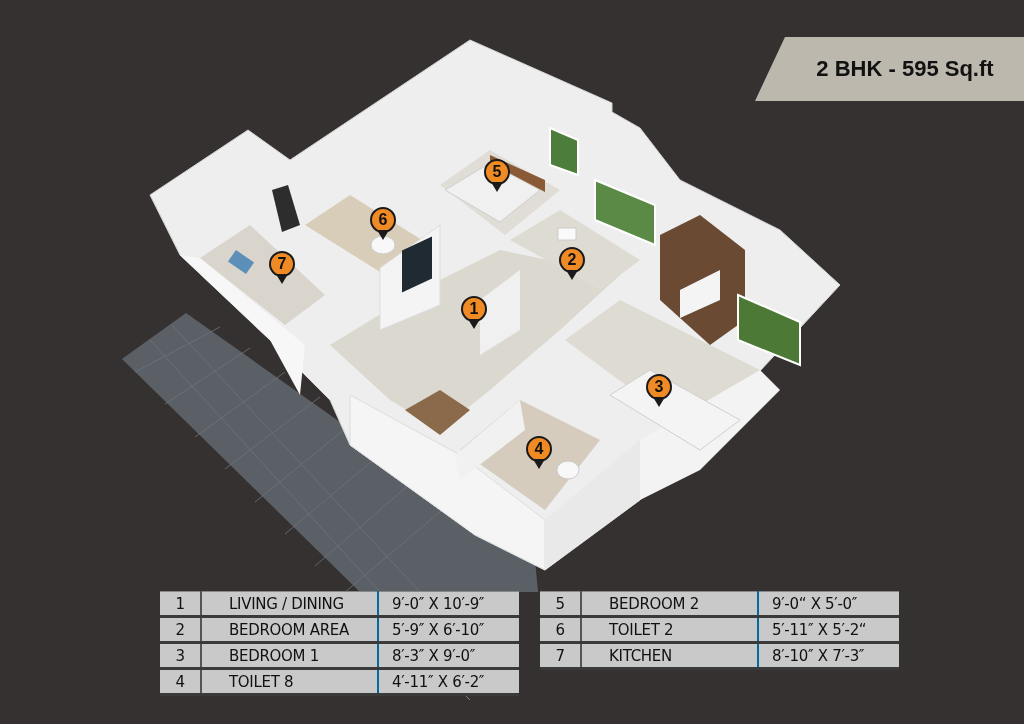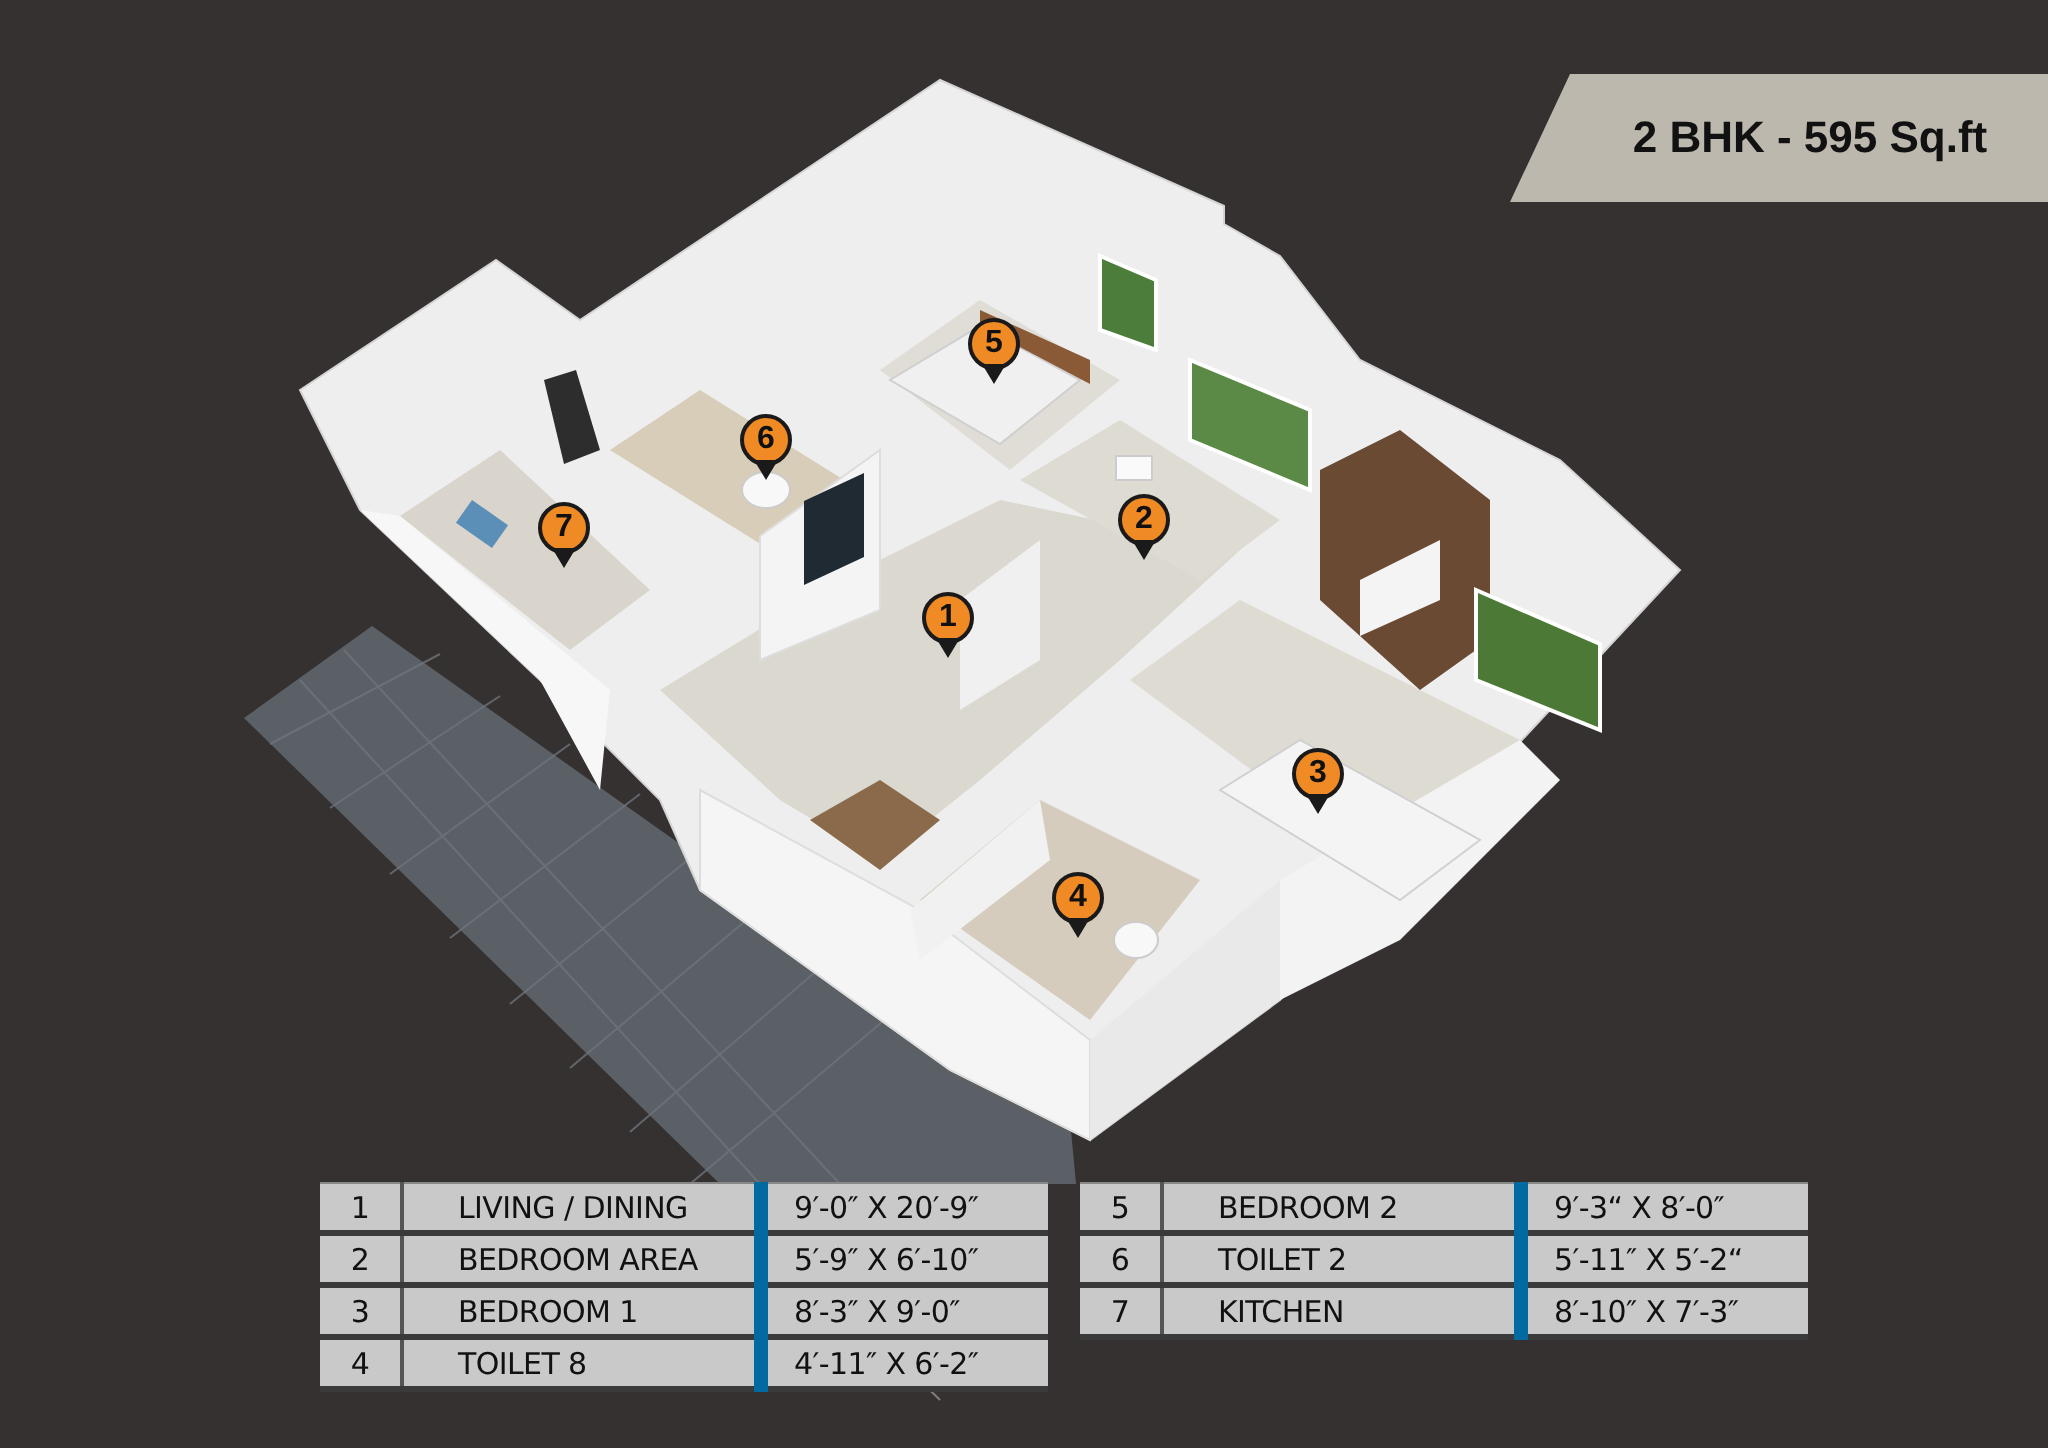--- a/index.html
+++ b/index.html
@@ -37,21 +37,21 @@
   }
 
   
   .room-table { position: absolute; border-collapse: collapse; }
   .room-table td {
     background: #c9c9c9; height: 23px; padding: 0; border-bottom: 3px solid #3a3a3a;
     font-family: "DejaVu Sans", sans-serif; font-size: 15px; color: #111; white-space: nowrap;
     letter-spacing: -0.3px;
   }
   .room-table td.num { text-align: center; border-right: 2px solid #555; width: 40px; }
-  .room-table td.name { padding-left: 27px; border-right: 7px solid #0369a1; }
+  .room-table td.name { padding-left: 27px; border-right: 2px solid #0369a1; }
   .room-table td.dim { padding-left: 13px; }
   .room-table tr:first-child td { border-top: 1px solid #888; }
   .t1 { left: 160px; top: 591px; }
   .t1 td.name { width: 148px; }
   .t1 td.dim { width: 127px; }
   .t2 { left: 540px; top: 591px; }
   .t2 td.name { width: 148px; }
   .t2 td.dim { width: 127px; }
 </style>
 </head>
@@ -144,21 +144,21 @@
   <div class="marker" style="left:282px; top:285px;">
     <div class="pin">7</div>
     <div class="tip"></div>
   </div>
 
   <table class="room-table t1">
     <tbody>
         <tr>
       <td class="num">1</td>
       <td class="name">LIVING / DINING</td>
-      <td class="dim">9′-0″ X 20′-9″</td>
+      <td class="dim">9′-0″ X 10′-9″</td>
     </tr>
     <tr>
       <td class="num">2</td>
       <td class="name">BEDROOM AREA</td>
       <td class="dim">5′-9″ X 6′-10″</td>
     </tr>
     <tr>
       <td class="num">3</td>
       <td class="name">BEDROOM  1</td>
       <td class="dim">8′-3″ X 9′-0″</td>
@@ -169,21 +169,21 @@
       <td class="dim">4′-11″ X 6′-2″</td>
     </tr>
   </tbody>
     </table>
 
   <table class="room-table t2">
     <tbody>
         <tr>
       <td class="num">5</td>
       <td class="name">BEDROOM 2</td>
-      <td class="dim">9′-3“ X 8′-0″</td>
+      <td class="dim">9′-0“ X 5′-0″</td>
     </tr>
     <tr>
       <td class="num">6</td>
       <td class="name">TOILET 2</td>
       <td class="dim">5′-11″ X 5′-2“</td>
     </tr>
     <tr>
       <td class="num">7</td>
       <td class="name">KITCHEN</td>
       <td class="dim">8′-10″ X 7′-3″</td>

